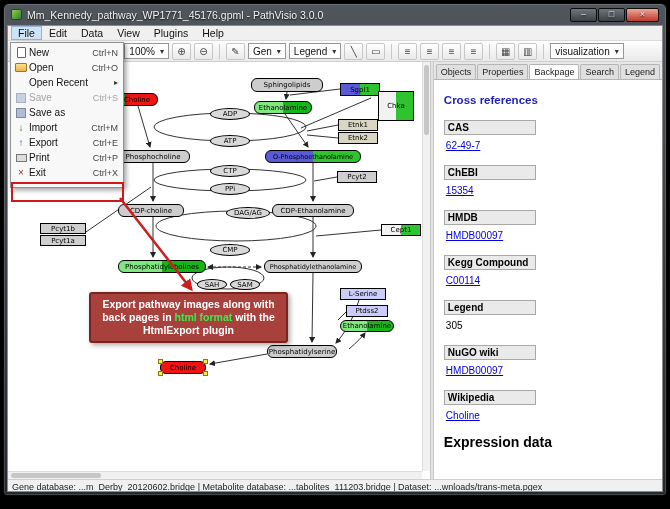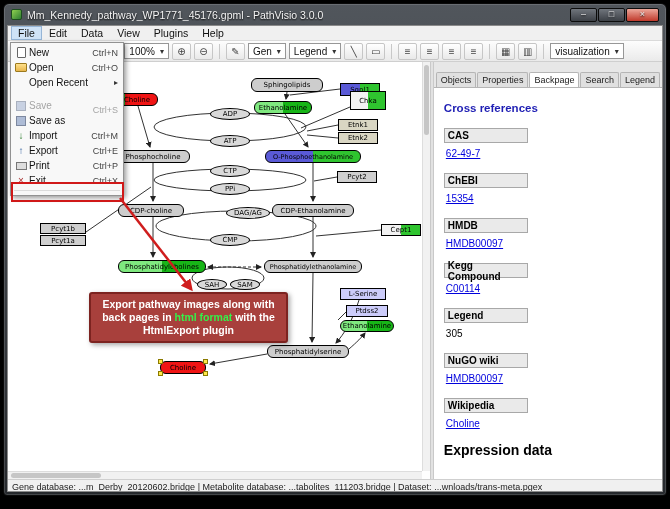--- a/index.html
+++ b/index.html
@@ -86,38 +86,38 @@
     box-shadow:2px 2px 5px rgba(0,0,0,.35); }
   .callout .hl { color:#35f04a; }
   .callout-arrow { position:absolute; left:0; top:0; z-index:60; pointer-events:none; }
 
   
   .file-menu { position:absolute; left:2px; top:16px; width:114px; background:#f8f8f8;
     border:1px solid #929292; box-shadow:2px 2px 5px rgba(0,0,0,.4); z-index:50; padding:2px 0; }
   .mi { display:flex; align-items:center; height:15px; font-size:10px; padding:0 5px 0 2px; color:#111; }
   .mic { width:16px; display:flex; justify-content:center; align-items:center; font-size:9px; }
   .mis { margin-left:auto; color:#444; font-size:9px; }
-  .mi.disabled, .mi.disabled .mis { color:#a4a4a4;margin-top:8px; }
+  .mi.disabled, .mi.disabled .mis { color:#a4a4a4; }
   .msep { height:1px; background:#dcdcdc; margin:2px 3px; }
   .sub-arrow { margin-left:auto; font-size:8px; color:#333; }
   .batch-frame { position:absolute; left:0; top:139px; width:113px; height:20px;
     border:2px solid #d01818; z-index:55; pointer-events:none; }
   .imp-ico { color:#2a7a2a; font-size:10px; } .exp-ico { color:#2a5a9a; font-size:10px; }
   .prn-ico { width:11px; height:8px; background:#ddd; border:1px solid #777; }
   .exit-ico { color:#a33; font-size:10px; }
 
   
   .tabs { display:flex; gap:1px; padding:2px 2px 0; background:#e7e7e7; border-bottom:1px solid #b5b5b5;
     font-size:9px; }
   .tab { padding:2px 4px; background:#e0e0e0; border:1px solid #b5b5b5; border-bottom:none;
-    border-radius:2px 2px 0 0; color:#222; white-space:nowrap;margin-top:8px; }
+    border-radius:2px 2px 0 0; color:#222; white-space:nowrap; }
   .tab.active { background:#fff; }
   .sb-content { flex:1; background:#fff; padding:8px 10px; overflow:hidden; font-size:10px; }
   .xref-heading { color:#1f1fb4; font-weight:bold; font-size:11.5px; margin:6px 0 10px; }
-  .xref-name { width:84px; height:15px; background:#eaeaea; border:1px solid #a8a8a8;
+  .xref-name { width:92px; height:15px; background:#eaeaea; border:1px solid #a8a8a8;
     font-size:10px; font-weight:bold; display:flex; align-items:center; padding:0 3px; margin-top:14px; color:#000; }
   .xref-value { display:inline-block; margin:5px 0 0 2px; font-size:10px;
     color:#0000dd; text-decoration:underline; }
   .xref-value.plain { color:#000; text-decoration:none; }
   .expr-heading { font-weight:bold; font-size:14px; margin-top:13px; color:#000; }
 
   
   .statusbar { height:14px; border-top:1px solid #cfcfcf; background:#f0f0f0; display:flex;
     align-items:center; padding:0 4px; font-size:9px; color:#222; white-space:nowrap; overflow:hidden; }
 </style>
@@ -230,45 +230,45 @@
               <path d="M338,250 L330,258"></path>
               <path d="M341,287 C349,280 354,275 357,271" marker-end="url(#ah)"></path>
               <path d="M259,292 L202,302" marker-end="url(#ah)"></path>
             </g>
           </svg>
 
           <div class="node rounded" style="left:243px;top:16px;width:72px;height:14px">Sphingolipids</div>
           <div class="node gene split-blue-green" style="left:332px;top:21px;width:40px;height:13px">Sgpl1</div>
           <div class="node rounded choline-red" style="left:108px;top:31px;width:42px;height:13px">Choline</div>
           <div class="node rounded split-green" style="left:246px;top:39px;width:58px;height:13px">Ethanolamine</div>
-          <div class="node gene split-white-green" style="left:342px;top:29px;width:36px;height:19px">Chka</div>
+          <div class="node gene split-white-green" style="left:370px;top:29px;width:36px;height:30px">Chka</div>
           <div class="node ell" style="left:202px;top:46px;width:40px;height:12px">ADP</div>
           <div class="node ell" style="left:202px;top:73px;width:40px;height:12px">ATP</div>
           <div class="node gene beige" style="left:330px;top:57px;width:40px;height:12px">Etnk1</div>
           <div class="node gene beige" style="left:330px;top:70px;width:40px;height:12px">Etnk2</div>
           <div class="node rounded" style="left:108px;top:88px;width:74px;height:13px">Phosphocholine</div>
           <div class="node rounded tiny split-blue-green" style="left:257px;top:88px;width:96px;height:13px">O-Phosphoethanolamine</div>
           <div class="node ell" style="left:202px;top:103px;width:40px;height:12px">CTP</div>
           <div class="node ell" style="left:202px;top:121px;width:40px;height:12px">PPi</div>
           <div class="node gene" style="left:329px;top:109px;width:40px;height:12px">Pcyt2</div>
           <div class="node rounded" style="left:110px;top:142px;width:66px;height:13px">CDP-choline</div>
           <div class="node ell" style="left:218px;top:145px;width:44px;height:12px">DAG/AG</div>
           <div class="node rounded" style="left:264px;top:142px;width:82px;height:13px">CDP-Ethanolamine</div>
           <div class="node gene split-white-green" style="left:373px;top:162px;width:40px;height:12px">Cept1</div>
-          <div class="node ell" style="left:202px;top:172px;width:40px;height:12px">CMP</div>
+          <div class="node ell" style="left:202px;top:182px;width:40px;height:12px">CMP</div>
           <div class="node gene" style="left:32px;top:161px;width:46px;height:11px">Pcyt1b</div>
           <div class="node gene" style="left:32px;top:173px;width:46px;height:11px">Pcyt1a</div>
           <div class="node rounded split-green" style="left:110px;top:198px;width:88px;height:13px">Phosphatidylcholines</div>
           <div class="node rounded tiny" style="left:256px;top:198px;width:98px;height:13px">Phosphatidylethanolamine</div>
           <div class="node ell" style="left:189px;top:217px;width:30px;height:11px">SAH</div>
           <div class="node ell" style="left:222px;top:217px;width:30px;height:11px">SAM</div>
           <div class="node gene lav" style="left:332px;top:226px;width:46px;height:12px">L-Serine</div>
           <div class="node gene lav" style="left:338px;top:243px;width:42px;height:12px">Ptdss2</div>
           <div class="node rounded split-green" style="left:332px;top:258px;width:54px;height:12px">Ethanolamine</div>
-          <div class="node rounded" style="left:259px;top:283px;width:82px;height:13px">Phosphatidylserine</div>
+          <div class="node rounded" style="left:259px;top:283px;width:70px;height:13px">Phosphatidylserine</div>
           <div class="node rounded fill-red" style="left:152px;top:299px;width:46px;height:13px;overflow:visible">
             <span>Choline</span>
             <i class="hd" style="left:-3px;top:-3px"></i>
             <i class="hd" style="right:-3px;top:-3px"></i>
             <i class="hd" style="left:-3px;bottom:-3px"></i>
             <i class="hd" style="right:-3px;bottom:-3px"></i>
           </div>
 
           <div class="callout">
             <div>

